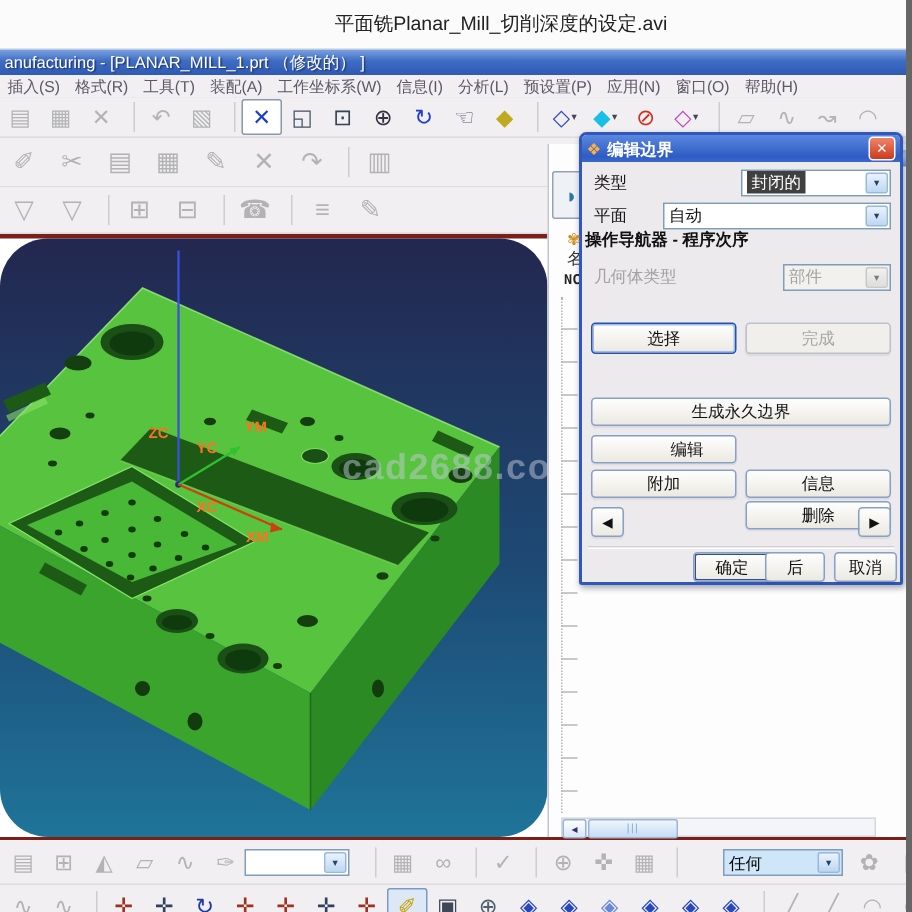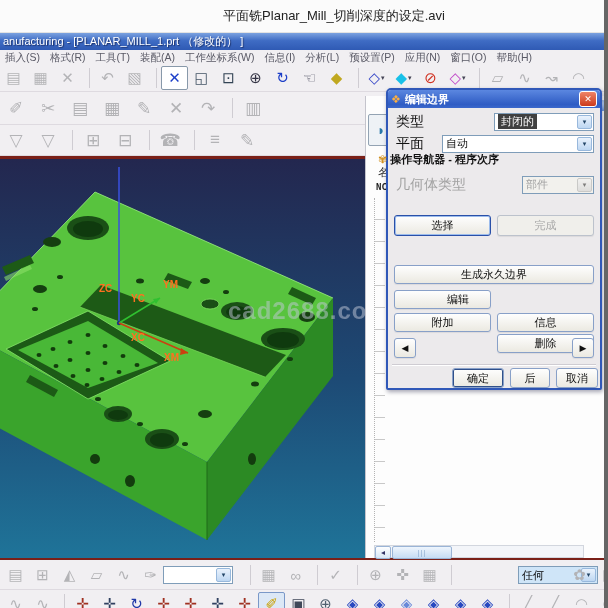--- a/index.html
+++ b/index.html
@@ -30,21 +30,21 @@
   .dis{color:#b3b3b6 !important;}
   .tbsep{display:inline-block;width:6px;height:20px;border-right:1px solid #cfccd2;
     margin:0 4px 0 2px;flex:none;}
   .boxed{border:1px solid #8899aa;background:#fff;}
   .pressed{border:1px solid #7a98c8;background:#dce8f6;}
   .caret{font-size:7px;color:#445;margin-left:1px;}
   
   .redline{position:absolute;left:0;top:156px;width:365px;height:3px;background:#7a2018;}
   .redline2{position:absolute;left:0;top:558px;width:608px;height:2px;background:#7a2018;}
   .graphics{position:absolute;left:0;top:159px;width:365px;height:399px;
-    background:linear-gradient(180deg,#23274f 0%,#1d4a75 55%,#1f7499 100%);overflow:hidden;}
+    background:linear-gradient(180deg,#23274f 0%,#1d4a75 55%,#1f7499 100%);overflow:hidden;border-radius:32px;}
   
   .navpanel{position:absolute;left:365px;top:96px;width:243px;height:462px;background:#fdfdfd;
     border-left:1px solid #c4c4cc;box-sizing:border-box;z-index:2;}
   .navtab{position:absolute;left:2px;top:18px;width:24px;height:30px;border:1px solid #93a3b3;
     background:#eef2f6;display:flex;align-items:center;justify-content:center;
     font-size:14px;color:#2a78a8;border-radius:2px;}
   .navname{position:absolute;left:12px;top:69px;width:15px;height:13px;overflow:hidden;
     font-size:11px;color:#333;}
   .navnc{position:absolute;left:10px;top:86px;width:17px;height:11px;overflow:hidden;
     font-family:"DejaVu Sans Mono",monospace;font-size:9px;font-weight:bold;color:#222;}
@@ -70,21 +70,21 @@
     box-shadow:1px 2px 4px rgba(0,0,40,.35);box-sizing:border-box;font-size:11px;}
   .dlgtitle{height:18px;background:linear-gradient(180deg,#5b87e0 0%,#2f5cc4 80%,#3b68cc 100%);
     border-radius:3px 3px 0 0;display:flex;align-items:center;padding:0 3px;color:#fff;
     font-weight:bold;font-size:11px;}
   .dlgico{font-size:11px;color:#ffb040;margin-right:4px;}
   .dlgclose{margin-left:auto;width:16px;height:14px;border:1px solid #fff;border-radius:3px;
     background:linear-gradient(180deg,#ef8468,#cc3a1c);color:#fff;font-size:9px;font-weight:bold;
     display:flex;align-items:center;justify-content:center;}
   .dbody{position:relative;height:282px;}
   .drow{position:absolute;left:8px;right:6px;height:19px;display:flex;align-items:center;color:#111;}
-  .dlabel{font-size:14px;}
+  .dlabel{font-size:11px;}
   .gray{color:#a2a2a2;}
   .cmb{height:18px;border:1px solid #7f9db9;background:#fff;display:flex;align-items:center;
     padding-left:3px;position:relative;box-sizing:border-box;font-size:11px;}
   .cmb .arw{position:absolute;right:1px;top:1px;bottom:1px;width:15px;
     background:linear-gradient(180deg,#eaf2fc,#bed7f2);border:1px solid #98b8dc;border-radius:2px;
     display:flex;align-items:center;justify-content:center;font-size:7px;color:#246;box-sizing:border-box;}
   .cmb.dis2{background:#f2f1ed;color:#a2a2a2;}
   .cmb.dis2 .arw{filter:grayscale(1);opacity:.65;}
   .selval{background:#404040;color:#fff;padding:0 3px;}
   .xbtn{position:absolute;height:19px;display:flex;align-items:center;justify-content:center;
@@ -334,21 +334,21 @@
       <div class="xbtn focusb" style="top:107px;left:6px;width:97px;height:21px;">选择</div>
       <div class="xbtn disb" style="top:107px;left:109px;width:97px;height:21px;">完成</div>
       <div class="xbtn" style="top:157px;left:6px;width:200px;">生成永久边界</div>
       <div class="xbtn" style="top:182px;left:6px;width:97px;padding-left:31px;">编辑</div>
       <div class="xbtn" style="top:182px;left:109px;width:97px;margin-top:44px;">删除</div>
       <div class="xbtn" style="top:205px;left:6px;width:97px;">附加</div>
       <div class="xbtn" style="top:205px;left:109px;width:97px;">信息</div>
       <div class="xbtn" style="top:230px;left:6px;width:22px;height:20px;font-size:9px;">◀</div>
       <div class="xbtn" style="top:230px;left:184px;width:22px;height:20px;font-size:9px;">▶</div>
       <div class="dsep"></div>
-      <div class="xbtn defaultb" style="top:260px;left:64px;width:52px;height:20px;">确定</div>
+      <div class="xbtn defaultb" style="top:260px;left:74px;width:52px;height:20px;">确定</div>
       <div class="xbtn" style="top:260px;left:122px;width:40px;height:20px;">后</div>
       <div class="xbtn" style="top:260px;left:168px;width:42px;height:20px;">取消</div>
     </div>
   </div>
 
   <div class="bb1">
     <div class="bb1g" style="left:2px;">
         <span class="tbicon dis">▤</span>
         <span class="tbicon dis">⊞</span>
         <span class="tbicon dis">◭</span>
@@ -365,21 +365,21 @@
         <span class="tbicon dis">▦</span>
         <span class="tbicon dis">∞</span>
         <span class="tbsep"></span>
         <span class="tbicon dis">✓</span>
         <span class="tbsep"></span>
         <span class="tbicon dis">⊕</span>
         <span class="tbicon dis">✜</span>
         <span class="tbicon dis">▦</span>
         <span class="tbsep"></span>
       </div>
-    <div class="cmb bcmb" style="left:482px;width:80px;background:#cfe5f8;margin-left:36px;">
+    <div class="cmb bcmb" style="left:482px;width:80px;background:#cfe5f8;">
       <span>任何</span>
       <span class="arw">▾</span>
     </div>
     <div class="bb1g" style="left:566px;">
         <span class="tbicon dis">✿</span>
         <span class="tbicon dis">▯</span>
       </div>
   </div>
 
   <div class="bb2">

